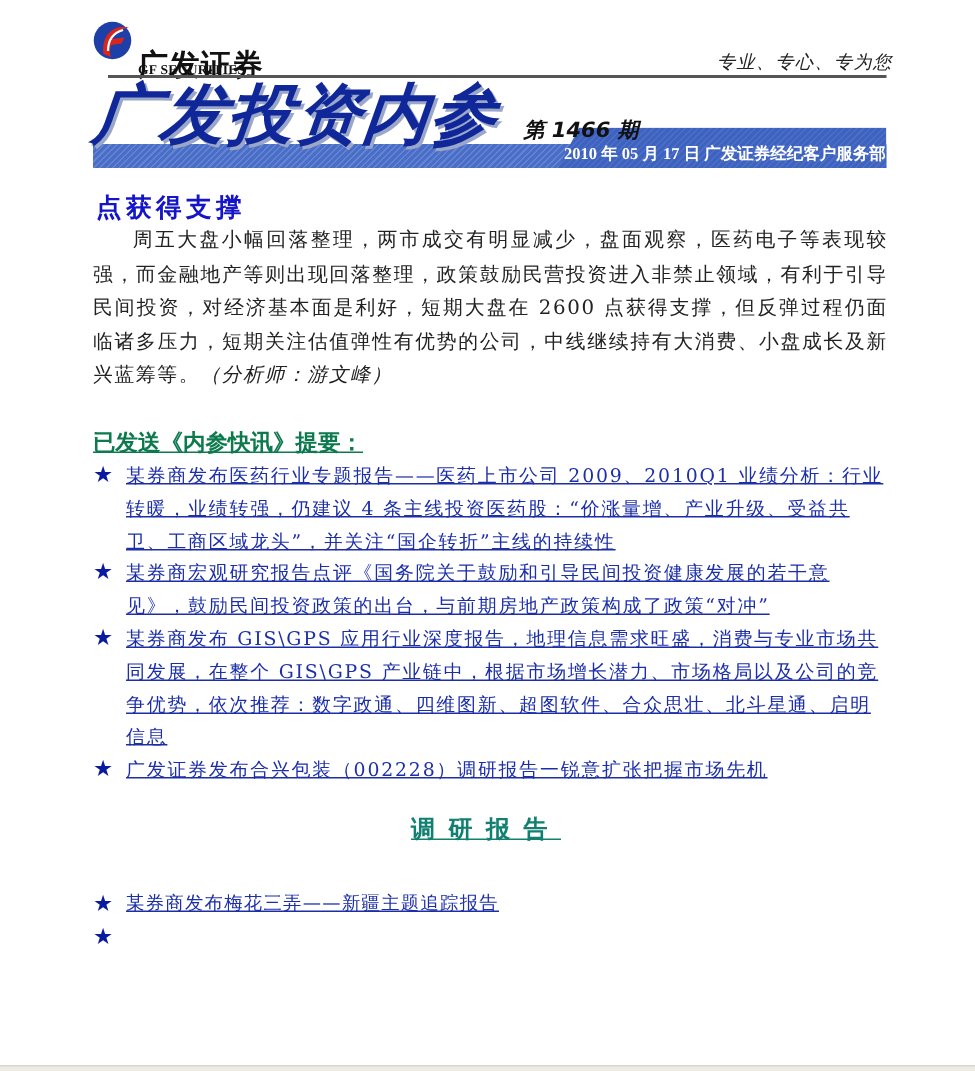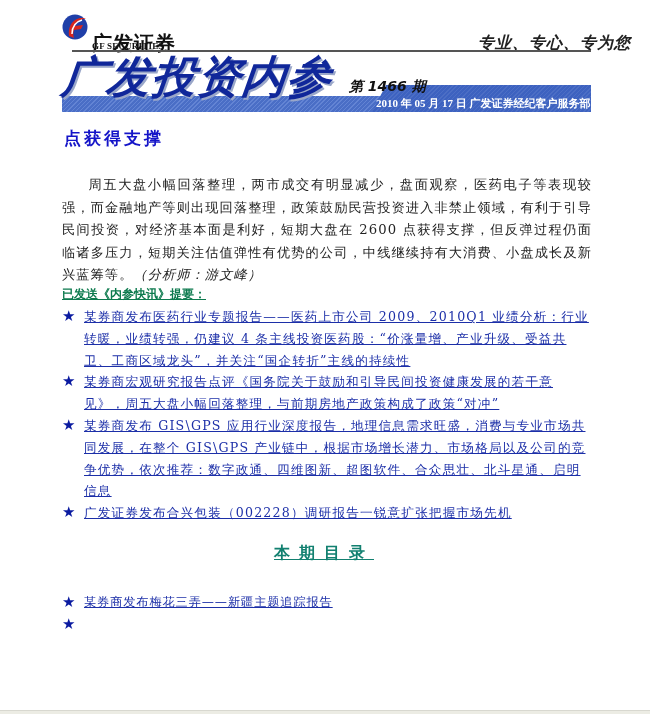--- a/index.html
+++ b/index.html
@@ -4,42 +4,42 @@
 <style>
   * { margin:0; padding:0; box-sizing:border-box; }
   html, body { width:650px; height:714px; background:#ffffff; overflow:hidden; }
   body { position:relative; font-family:"DejaVu Serif", serif; color:#222; }
 
   .logo { position:absolute; left:62px; top:14px; width:130px; height:36px; }
   .logo-mark { position:absolute; left:0; top:0; width:26px; height:26px; }
   .logo-cn { position:absolute; left:30px; top:18px; font-family:"DejaVu Sans", sans-serif; font-weight:bold; font-size:20px; letter-spacing:1px; color:#111; line-height:22px; }
   .logo-en { position:absolute; left:30px; top:27px; font-family:"Liberation Serif", serif; font-weight:bold; font-size:9px; color:#111; letter-spacing:0.2px; line-height:10px; }
 
-  .slogan { position:absolute; left:478px; top:33px; font-size:16px; font-style:italic; font-weight:bold; color:#222; letter-spacing:1px; font-family:"DejaVu Serif", serif; }
+  .slogan { position:absolute; left:478px; top:33px; font-size:12px; font-style:italic; font-weight:normal; color:#222; letter-spacing:1px; font-family:"DejaVu Serif", serif; }
 
   .top-rule { position:absolute; left:72px; top:50px; width:519px; height:2px; background:#555; }
 
   .mast-title { position:absolute; left:62px; top:52px; font-family:"DejaVu Sans", sans-serif; font-weight:bold; font-style:italic; font-size:44px; color:#10279a; letter-spacing:1px; line-height:50px; text-shadow:2px 2px 0 #9aa7c9; transform:skewX(-6deg); }
   .issue { position:absolute; left:313px; top:78px; font-family:"DejaVu Sans", sans-serif; font-weight:bold; font-style:italic; font-size:14px; color:#111;margin-left:36px; }
 
   .blue-band { position:absolute; left:62px; top:96px; width:529px; height:16px;
     background: repeating-linear-gradient(135deg, #4a6ec6 0px, #4a6ec6 2px, #6384d4 2px, #6384d4 3px); }
   .band-right { position:absolute; left:372px; top:85px; width:219px; height:27px; background:#3d62c0;
     clip-path: polygon(14px 0, 100% 0, 100% 100%, 0 100%); }
   .band-right::before { content:""; position:absolute; inset:0;
     background: repeating-linear-gradient(135deg, rgba(255,255,255,0.08) 0px, rgba(255,255,255,0.08) 1px, transparent 1px, transparent 3px); }
   .date-line { position:absolute; left:376px; top:96px; font-family:"Liberation Serif", serif; font-weight:bold; font-size:11px; color:#ffffff; white-space:nowrap; line-height:14px;text-align:right; }
 
   .sec-title { position:absolute; left:64px; top:127px; font-family:"DejaVu Sans", sans-serif; font-weight:bold; font-size:17px; color:#1414c8; letter-spacing:3px; }
 
-  .para { position:absolute; left:62px; top:150px; width:530px; font-size:13.2px; line-height:22.5px; color:#222; letter-spacing:1.1px; text-align:justify;margin-top:24px; }
+  .para { position:absolute; left:62px; top:150px; width:530px; font-size:13.2px; line-height:22.5px; color:#222; letter-spacing:1.1px; text-align:justify; }
   .para .indent { display:inline-block; width:26px; }
   .para .analyst { font-style:italic; }
 
-  .sent-title { position:absolute; left:62px; top:286px; font-family:"DejaVu Sans", sans-serif; font-weight:bold; font-size:12px; color:#0d7a4e; text-decoration:underline; }
+  .sent-title { position:absolute; left:62px; top:286px; font-family:"DejaVu Sans", sans-serif; font-weight:bold; font-size:15px; color:#0d7a4e; text-decoration:underline; }
 
   .list { position:absolute; left:62px; width:532px; }
   .list-sent { top:306px; }
   .item { position:relative; padding-left:22px; font-size:12.6px; line-height:21.8px; letter-spacing:1.2px; }
   .star { position:absolute; left:0; top:0; color:#0a1aa0; font-size:15px; line-height:21px; font-family:"DejaVu Sans", sans-serif; }
   .item a { color:#1c2fa8; text-decoration:underline; text-decoration-color:#1c2fa8; }
 
   .toc-title { position:absolute; left:274px; top:543px; font-family:"DejaVu Sans", sans-serif; font-weight:bold; font-size:16px; color:#128070; letter-spacing:9px; text-decoration:underline; }
 
   .list-toc { top:592px; }
@@ -73,33 +73,33 @@
 <div class="para"><span class="indent"></span><span>周五大盘小幅回落整理，两市成交有明显减少，盘面观察，医药电子等表现较强，而金融地产等则出现回落整理，政策鼓励民营投资进入非禁止领域，有利于引导民间投资，对经济基本面是利好，短期大盘在 2600 点获得支撑，但反弹过程仍面临诸多压力，短期关注估值弹性有优势的公司，中线继续持有大消费、小盘成长及新兴蓝筹等。</span><span class="analyst">（分析师：游文峰）</span></div>
 
 <div class="sent-title">已发送《内参快讯》提要：</div>
 <div class="list list-sent">
   <div class="item">
     <span class="star">★</span>
     <a>某券商发布医药行业专题报告——医药上市公司 2009、2010Q1 业绩分析：行业转暖，业绩转强，仍建议 4 条主线投资医药股：“价涨量增、产业升级、受益共卫、工商区域龙头”，并关注“国企转折”主线的持续性</a>
   </div>
   <div class="item">
     <span class="star">★</span>
-    <a>某券商宏观研究报告点评《国务院关于鼓励和引导民间投资健康发展的若干意见》，周五大盘小幅回落整理，与前期房地产政策构成了政策“对冲”</a>
+    <a>某券商宏观研究报告点评《国务院关于鼓励和引导民间投资健康发展的若干意见》，鼓励民间投资政策的出台，与前期房地产政策构成了政策“对冲”</a>
   </div>
   <div class="item">
     <span class="star">★</span>
     <a>某券商发布 GIS\GPS 应用行业深度报告，地理信息需求旺盛，消费与专业市场共同发展，在整个 GIS\GPS 产业链中，根据市场增长潜力、市场格局以及公司的竞争优势，依次推荐：数字政通、四维图新、超图软件、合众思壮、北斗星通、启明信息</a>
   </div>
   <div class="item">
     <span class="star">★</span>
     <a>广发证券发布合兴包装（002228）调研报告一锐意扩张把握市场先机</a>
   </div>
 </div>
 
-<div class="toc-title">本期目录</div>
+<div class="toc-title">调研报告</div>
 <div class="list list-toc">
   <div class="item">
     <span class="star">★</span>
     <a>某券商发布梅花三弄——新疆主题追踪报告</a>
   </div>
   <div class="item">
     <span class="star">★</span>
   </div>
 </div>
 

